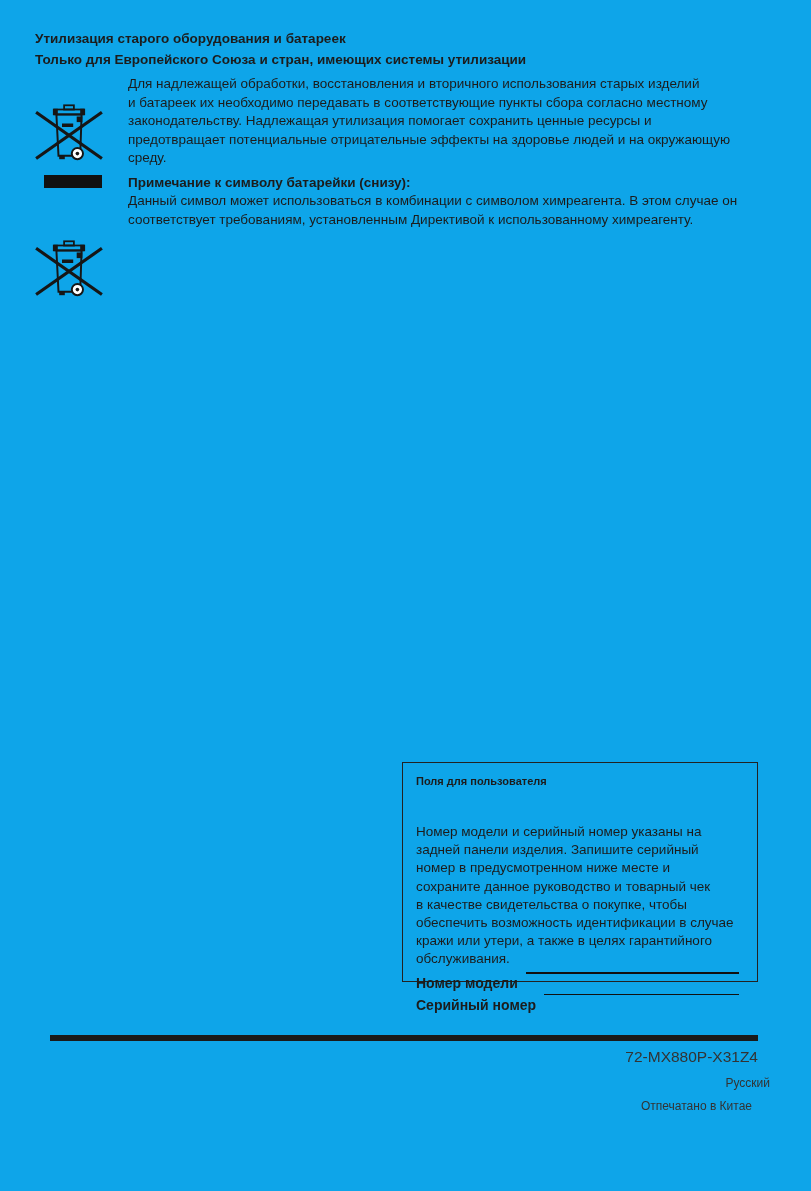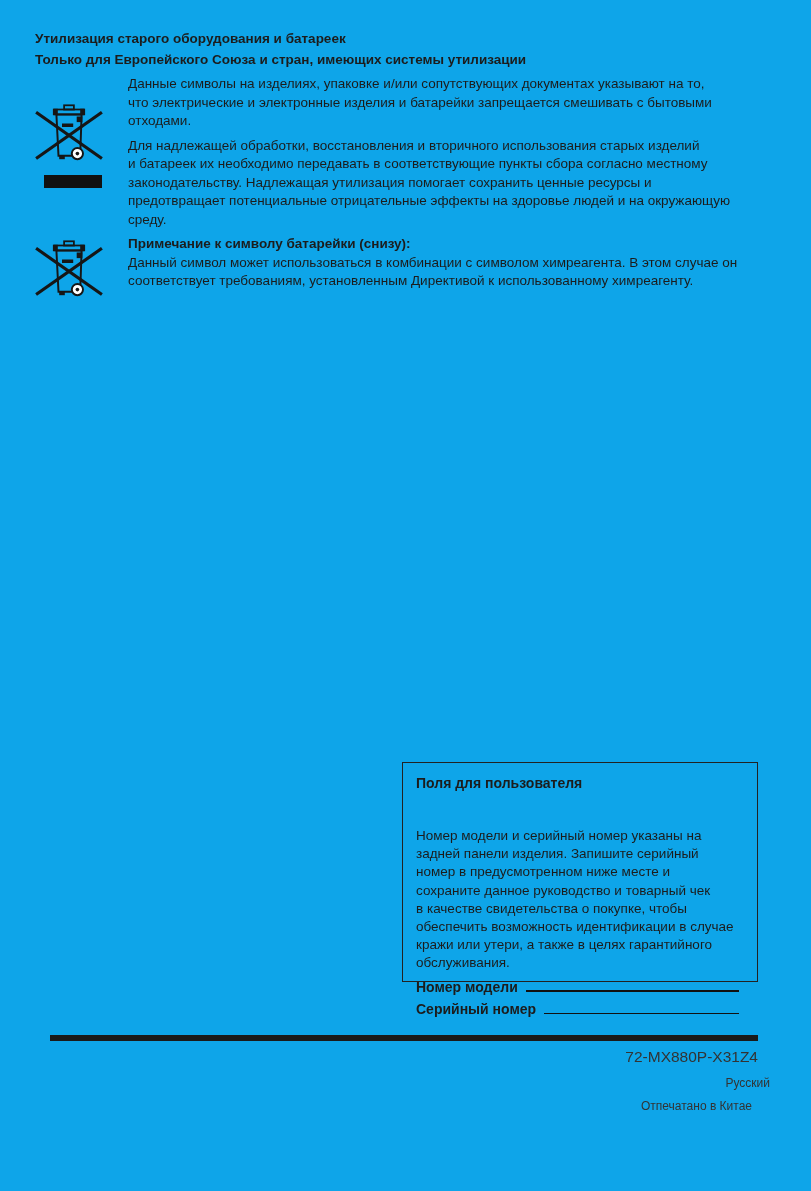--- a/index.html
+++ b/index.html
@@ -34,23 +34,23 @@
   .black-bar {
     position: absolute; left: 44px; top: 175px;
     width: 58px; height: 13px; background: #111;
   }
   .user-box {
     position: absolute; left: 402px; top: 762px;
     width: 356px; height: 220px;
     border: 1.5px solid #222;
     padding: 12px 18px 0 13px;
   }
-  .user-box .box-title { font-size: 14px; font-weight: bold; margin-bottom: 0; }
+  .user-box .box-title { font-size: 11px; font-weight: bold; margin-bottom: 0; }
   .user-box .box-body { font-size: 13.5px; line-height: 18.2px; white-space: pre-line; margin-top: 36px; }
-  .field-row { display: flex; align-items: flex-end; margin-top: 6px; }
+  .field-row { display: flex; align-items: flex-start; margin-top: 6px; }
   .field-row .label { font-size: 14px; font-weight: bold; white-space: nowrap; }
   .field-row .fill-line { flex: 1; margin-left: 8px; transform: translateY(-3px); }
   .field-row.model .fill-line { border-bottom: 2.2px solid #111; }
   .field-row.serial .fill-line { border-bottom: 1.6px solid #111; }
   .foot-rule {
     position: absolute; left: 50px; top: 1035px;
     width: 708px; height: 6px; background: #1a1a1a;
   }
   .foot-part {
     position: absolute; right: 53px; top: 1048px;
@@ -103,23 +103,20 @@
       <path class="stroke" d="M32 16 L68 16 L66 75 L35 75 Z" stroke-width="2.8"></path>
       <rect x="61" y="19" width="8" height="8" fill="#161616"></rect>
       <rect x="40" y="29" width="16" height="5" fill="#161616"></rect>
       <rect x="36" y="75" width="8" height="5" fill="#161616"></rect>
       <circle cx="62" cy="72" r="8" fill="#ffffff" stroke="#161616" stroke-width="2.8"></circle>
       <circle cx="62" cy="72" r="2.6" fill="#161616"></circle>
     </svg>
   </div>
 
   <div class="text-col">
-    <p>Данные символы на изделиях, упаковке и/или сопутствующих документах указывают на то,
-что электрические и электронные изделия и батарейки запрещается смешивать с бытовыми
-отходами.</p>
     <p>Для надлежащей обработки, восстановления и вторичного использования старых изделий
 и батареек их необходимо передавать в соответствующие пункты сбора согласно местному
 законодательству. Надлежащая утилизация помогает сохранить ценные ресурсы и
 предотвращает потенциальные отрицательные эффекты на здоровье людей и на окружающую
 среду.</p>
     <p class="note-head">Примечание к символу батарейки (снизу):</p>
     <p>Данный символ может использоваться в комбинации с символом химреагента. В этом случае он
 соответствует требованиям, установленным Директивой к использованному химреагенту.</p>
   </div>
 

